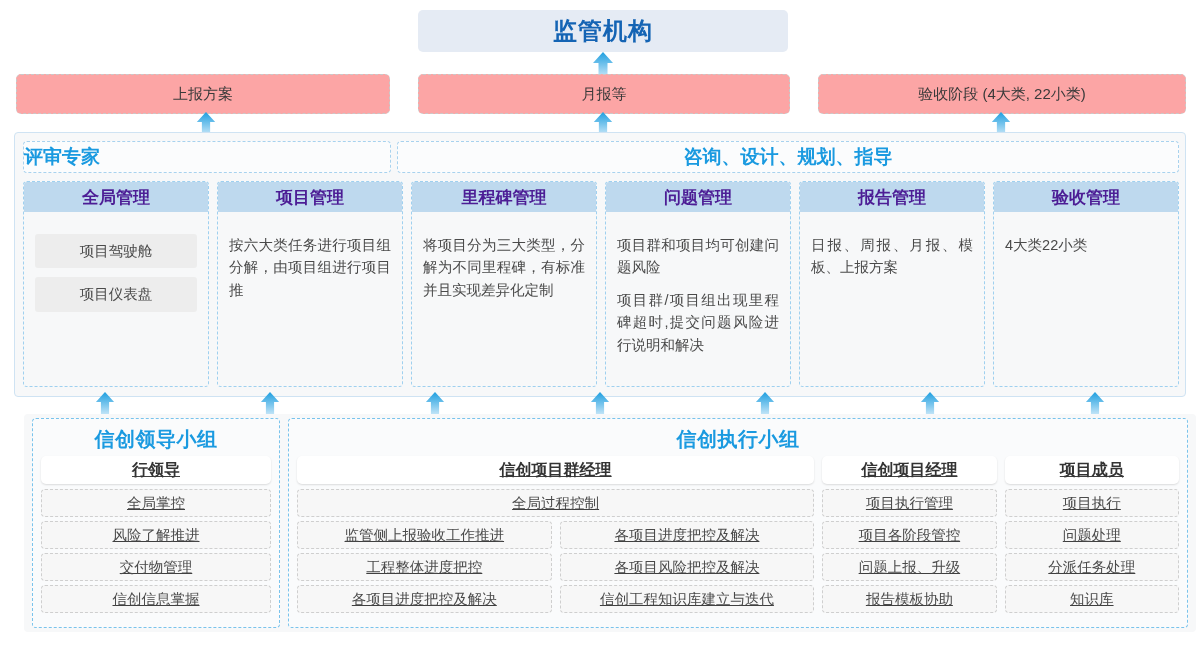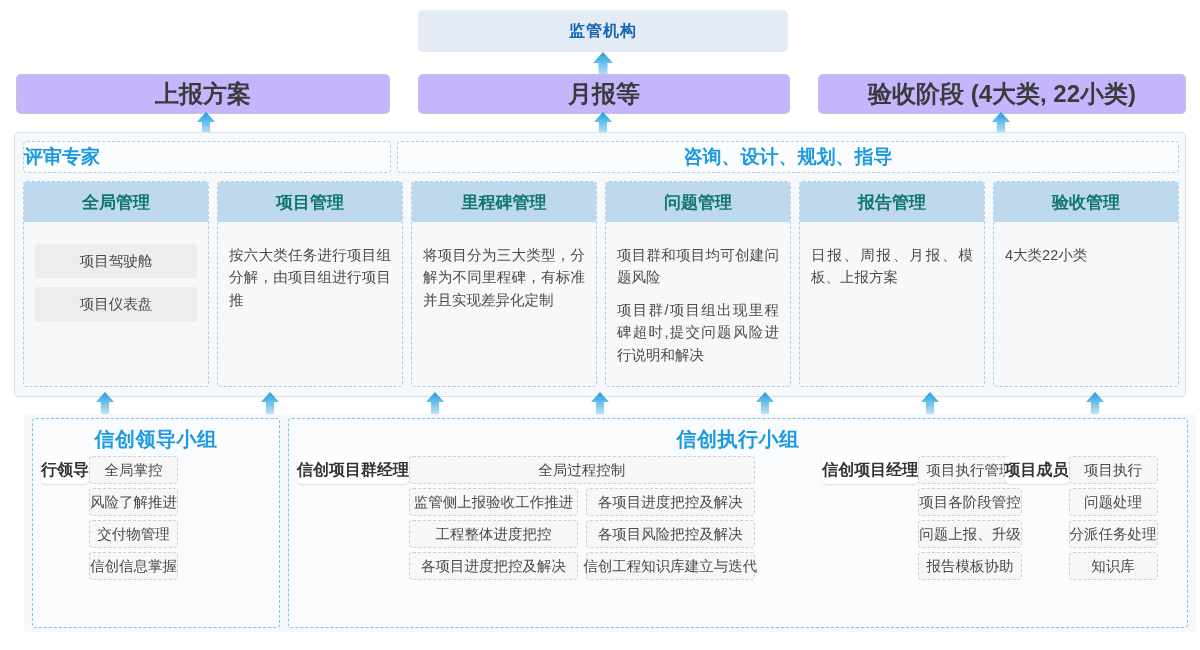--- a/index.html
+++ b/index.html
@@ -17,29 +17,29 @@
   .arrow{
     width:22px;height:26px;position:absolute;
   }
   .arrow svg{display:block;}
 
   
   .regulator{
     position:absolute;left:418px;top:10px;width:370px;height:42px;
     background:#e5ebf4;border-radius:5px;
     display:flex;align-items:center;justify-content:center;
-    color:#1464b4;font-weight:bold;font-size:16px;letter-spacing:1px;
+    color:#1464b4;font-weight:bold;font-size:24px;letter-spacing:1px;
   }
 
   
   .reportbox{
     position:absolute;top:74px;height:38px;
-    border:1px dashed #c9c9c9;border-radius:5px;background:#c4b5fd;
+    border:1px dashed #c9c9c9;border-radius:5px;background:#fca5a5;
     display:flex;align-items:center;justify-content:center;
-    font-weight:bold;font-size:24px;color:#3a3a3a;
+    font-weight:normal;font-size:15px;color:#3a3a3a;
   }
   #rb0{left:16px;width:372px;}
   #rb1{left:418px;width:370px;}
   #rb2{left:818px;width:366px;}
 
   
   .modules-wrap{
     position:absolute;left:14px;top:132px;width:1172px;height:265px;
     background:#f7f8f9;border:1px solid #cfe3f3;border-radius:4px;
     box-sizing:border-box;
@@ -58,23 +58,23 @@
     position:absolute;left:8px;top:48px;width:1156px;height:206px;
     display:flex;gap:8px;
   }
   .mod{
     flex:1 1 0;min-width:0;
     border:1px dashed #9fd0ef;border-radius:4px;
     background:#f7f8f9;box-sizing:border-box;
     display:flex;flex-direction:column;overflow:hidden;
   }
   .mod-head{
-    height:40px;background:#bed9ee;
+    height:30px;background:#bed9ee;
     display:flex;align-items:center;justify-content:center;
-    font-weight:bold;font-size:17px;color:#0f766e;
+    font-weight:bold;font-size:17px;color:#4c1d95;
     flex:0 0 auto;
   }
   .mod-body{
     flex:1 1 auto;padding:22px 11px 6px 11px;
     font-size:14.5px;line-height:1.55;color:#4a4a4a;
     text-align:justify;text-justify:inter-ideograph;
   }
   .mod-body p{margin:0 0 10px 0;}
   .mod-body p:last-child{margin-bottom:0;}
   .pill{
@@ -101,21 +101,21 @@
 
   .grp-title{
     text-align:center;font-size:20px;font-weight:bold;color:#1a9ae0;
     padding-top:7px;letter-spacing:.5px;
   }
 
   .cols{
     position:absolute;left:8px;right:8px;top:37px;bottom:8px;
     display:flex;gap:8px;
   }
-  .col{display:flex;flex-direction:row;min-width:0;}
+  .col{display:flex;flex-direction:column;min-width:0;text-decoration:underline;}
   .col-head{
     background:#ffffff;border-radius:5px;
     box-shadow:0 1px 2px rgba(0,0,0,.13);
     height:28px;display:flex;align-items:center;justify-content:center;
     font-weight:bold;font-size:16px;color:#333;
     margin-bottom:5px;flex:0 0 auto;
   }
   .items{display:flex;flex-direction:column;gap:4px;}
   .item{
     border:1px dashed #cfcfcf;border-radius:4px;background:#f7f7f7;

